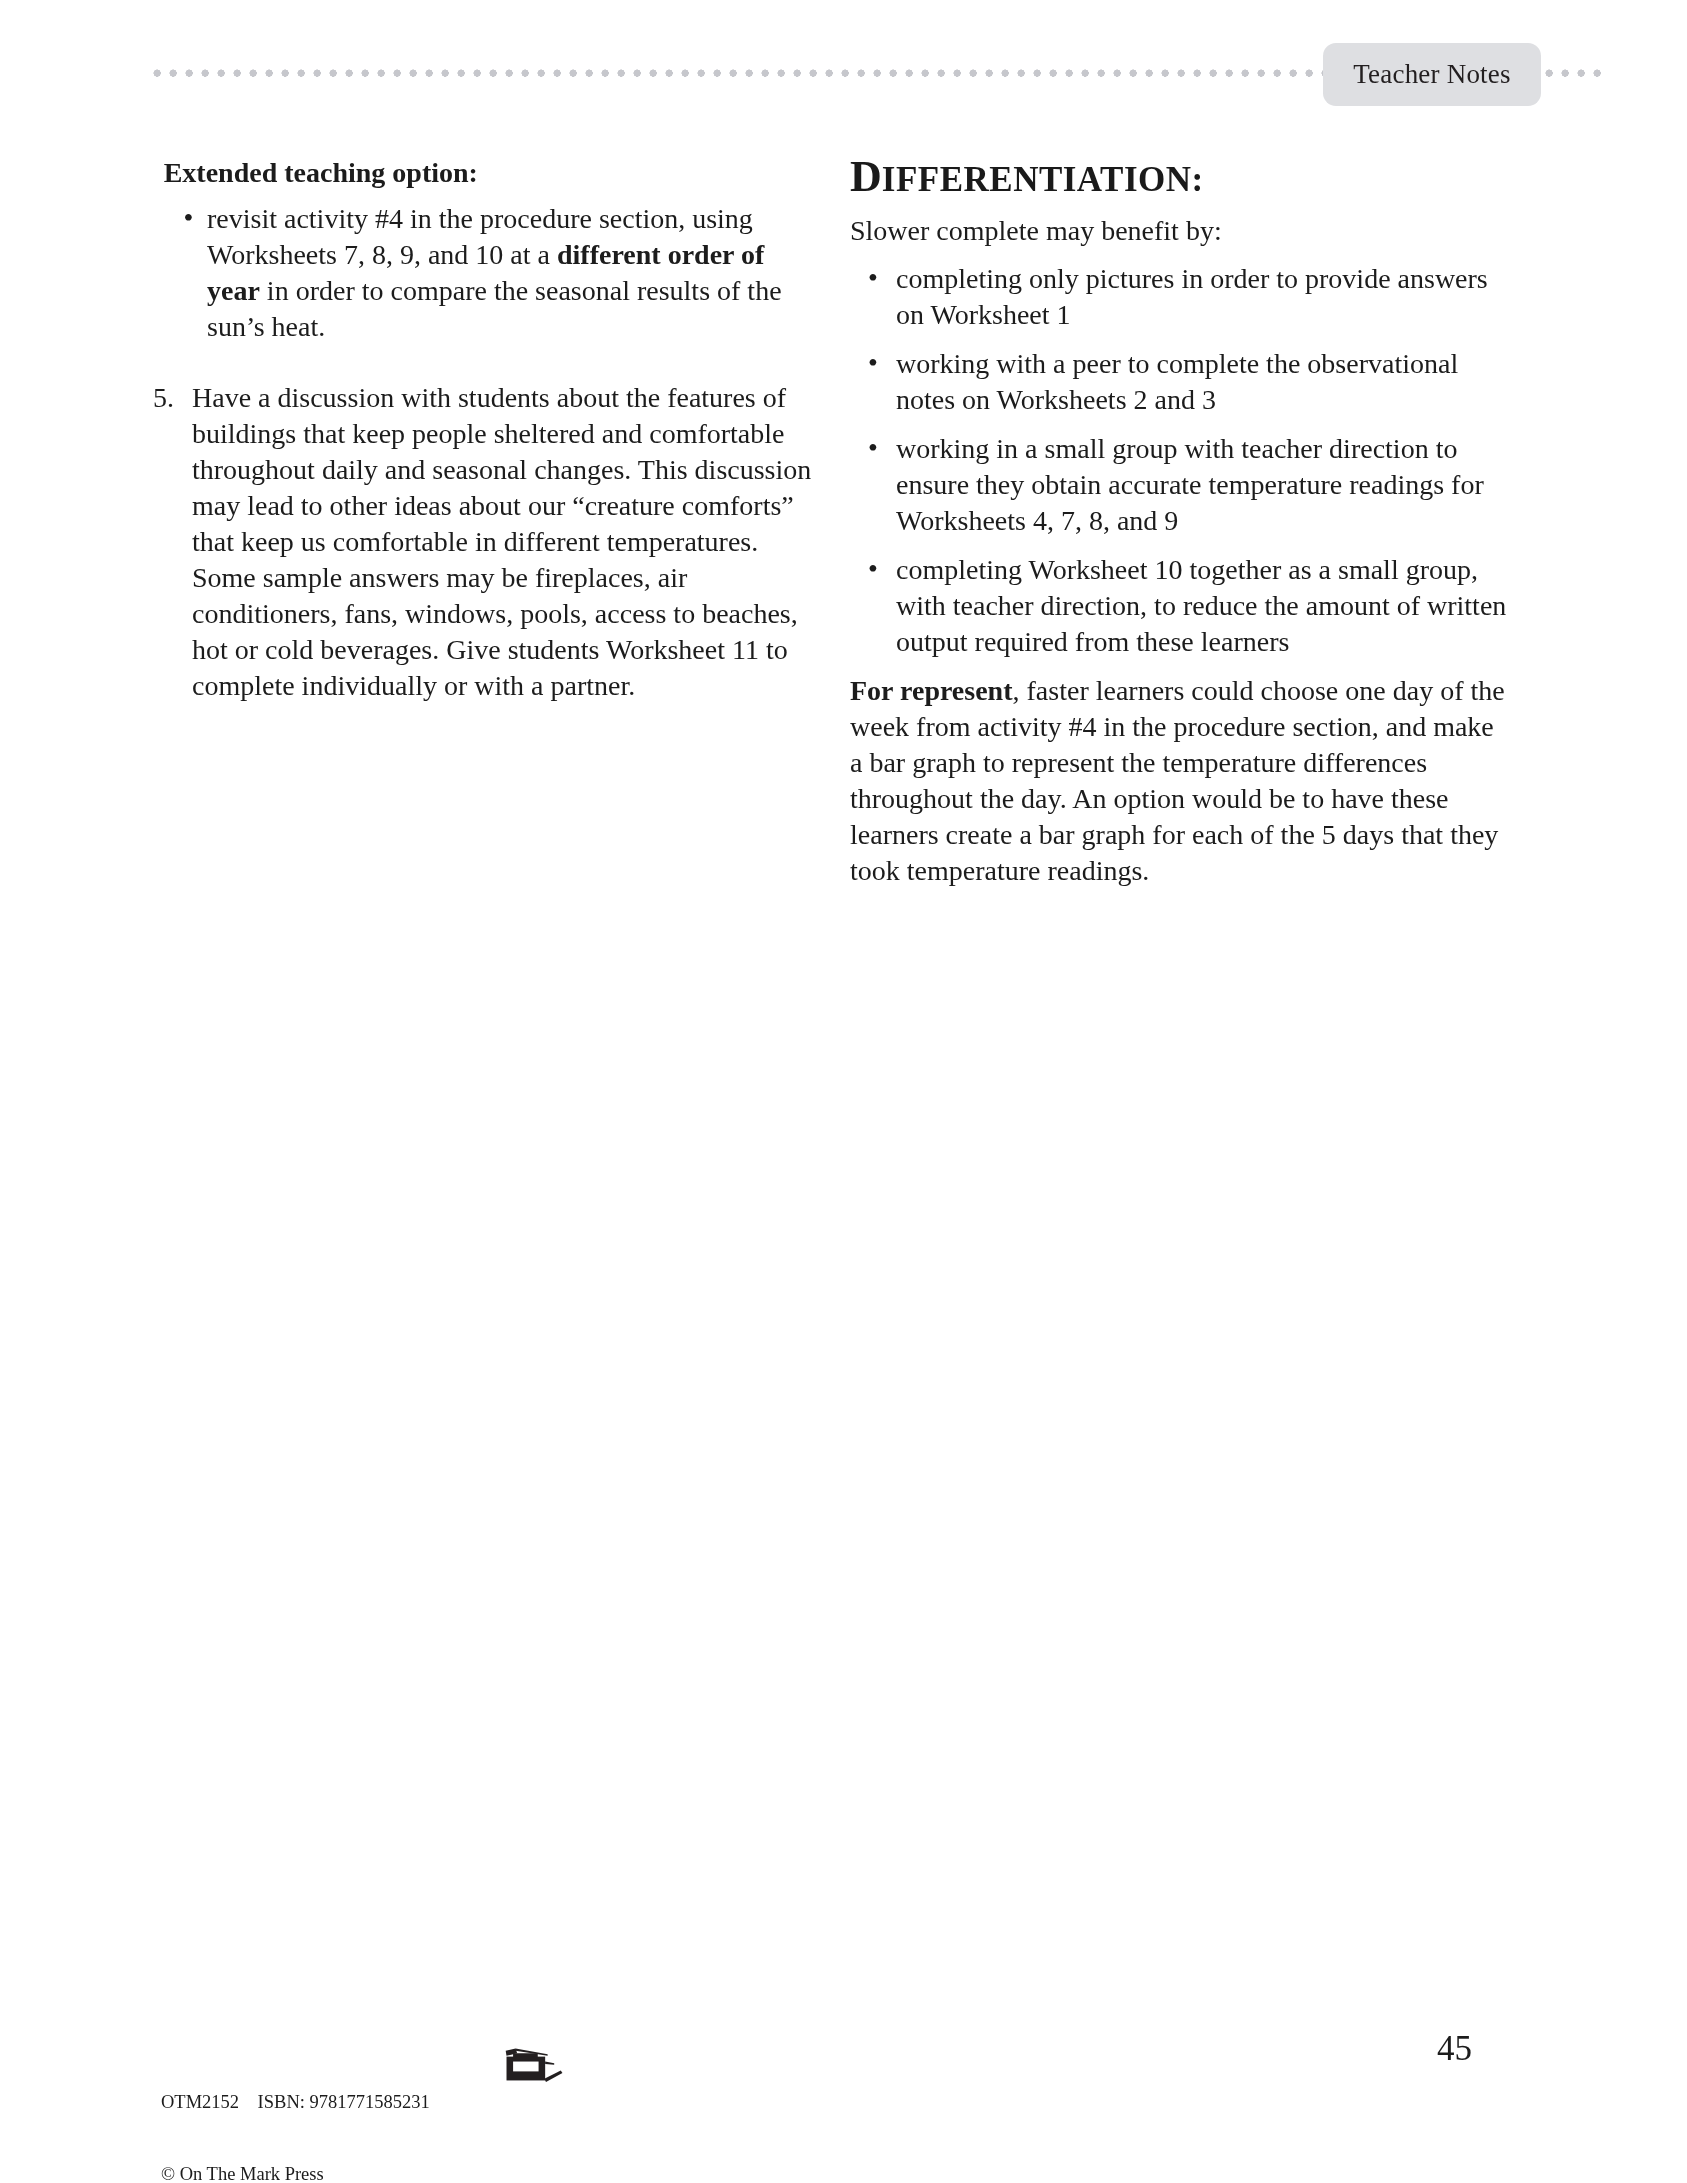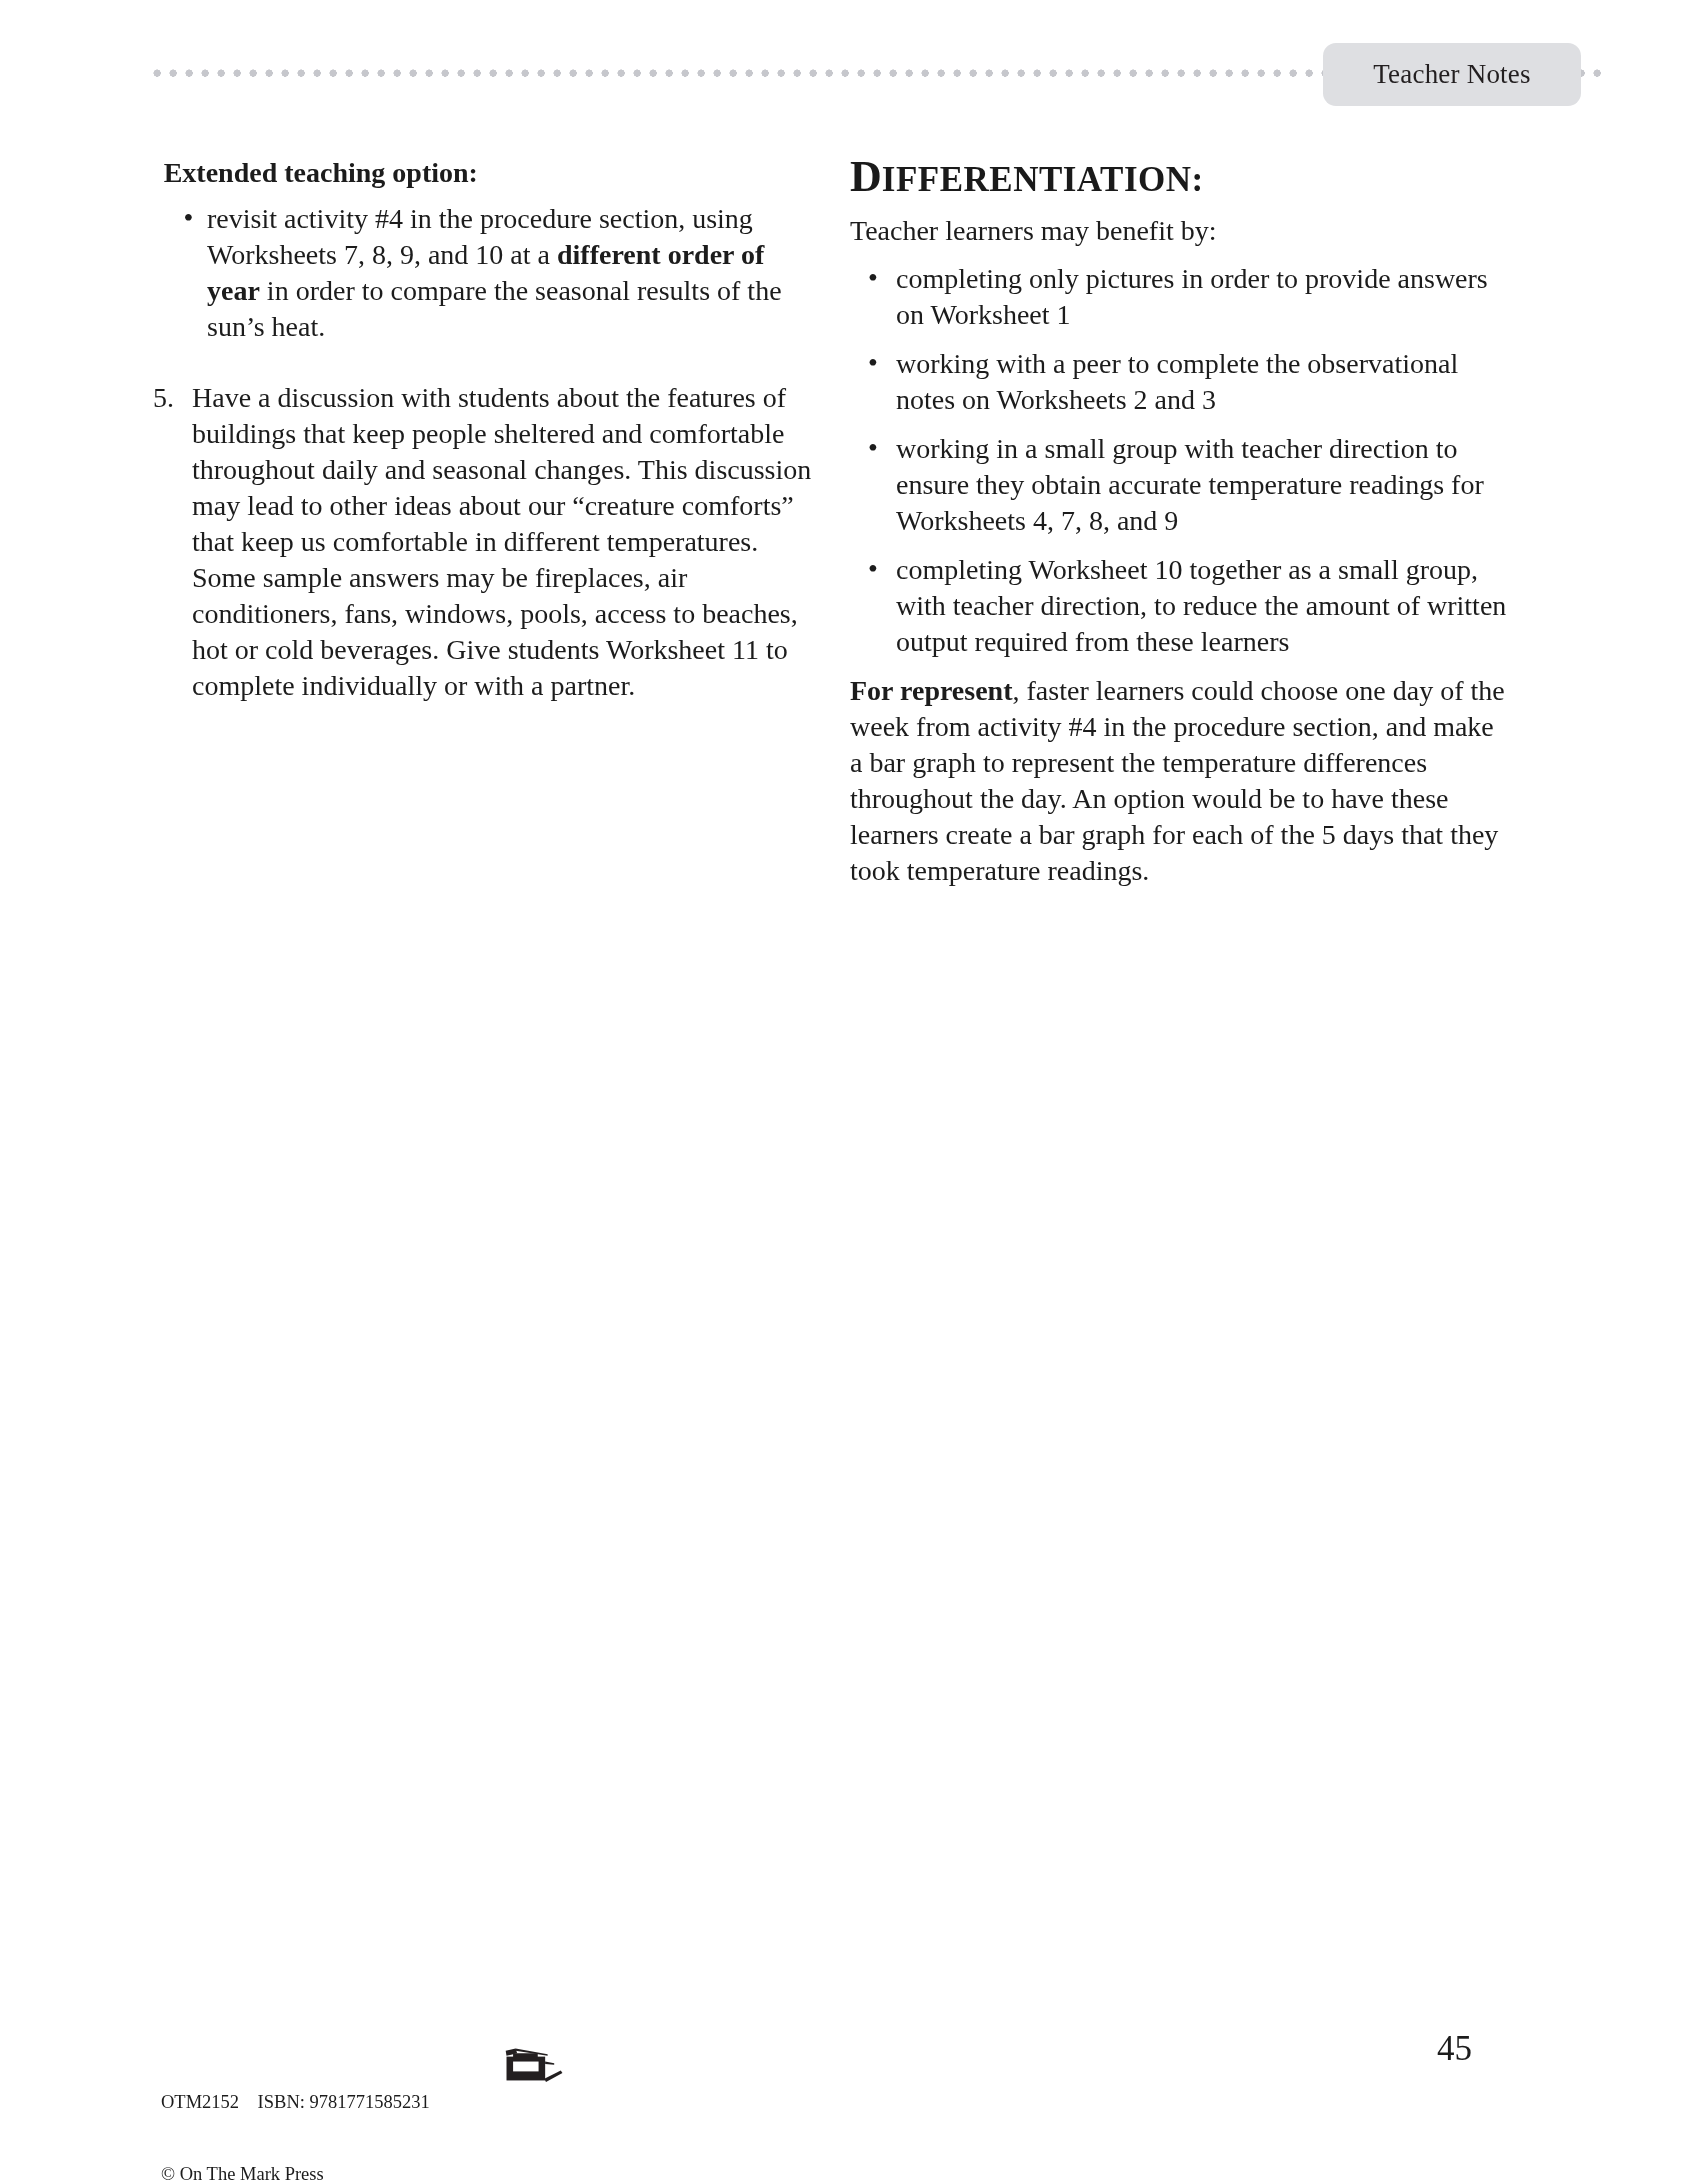--- a/index.html
+++ b/index.html
@@ -31,21 +31,21 @@
     width: 1450px;
     height: 10px;
     background-image: radial-gradient(circle at 4.1px 4.1px, #c6c7cc 3.5px, rgba(255,255,255,0) 3.8px);
     background-size: 16px 10px;
     background-repeat: repeat-x;
   }
   .header-tab {
     position: absolute;
     top: 0px;
     left: 1170px;
-    width: 258px;
+    width: 218px;
     height: 63px;
     background: #dedfe2;
     border-radius: 13px;
     display: flex;
     align-items: center;
     justify-content: center;
   }
   .header-tab-label {
     font-size: 27px;
     letter-spacing: 0.2px;
@@ -206,21 +206,21 @@
   </div>
 
 </div>
 
 <div class="col col-right body-text">
 
   <div class="section-heading">
     <span class="cap">D</span><span class="rest">IFFERENTIATION:</span>
   </div>
 
-  <p class="intro-line">Teacher learners may benefit by:</p>
+  <p class="intro-line">Slower complete may benefit by:</p>
 
   <ul class="bullets right-list">
     <li>completing only pictures in order to provide answers on Worksheet 1</li>
     <li>working with a peer to complete the observational notes on Worksheets 2 and 3</li>
     <li>working in a small group with teacher direction to ensure they obtain accurate temperature readings for Worksheets 4, 7, 8, and 9</li>
     <li>completing Worksheet 10 together as a small group, with teacher direction, to reduce the amount of written output required from these learners</li>
   </ul>
 
   <div class="enrich">
     <span class="bold">For represent</span><span>, faster learners could choose one day of the week from activity #4 in the procedure section, and make a bar graph to represent the temperature differences throughout the day. An option would be to have these learners create a bar graph for each of the 5 days that they took temperature readings.</span>

